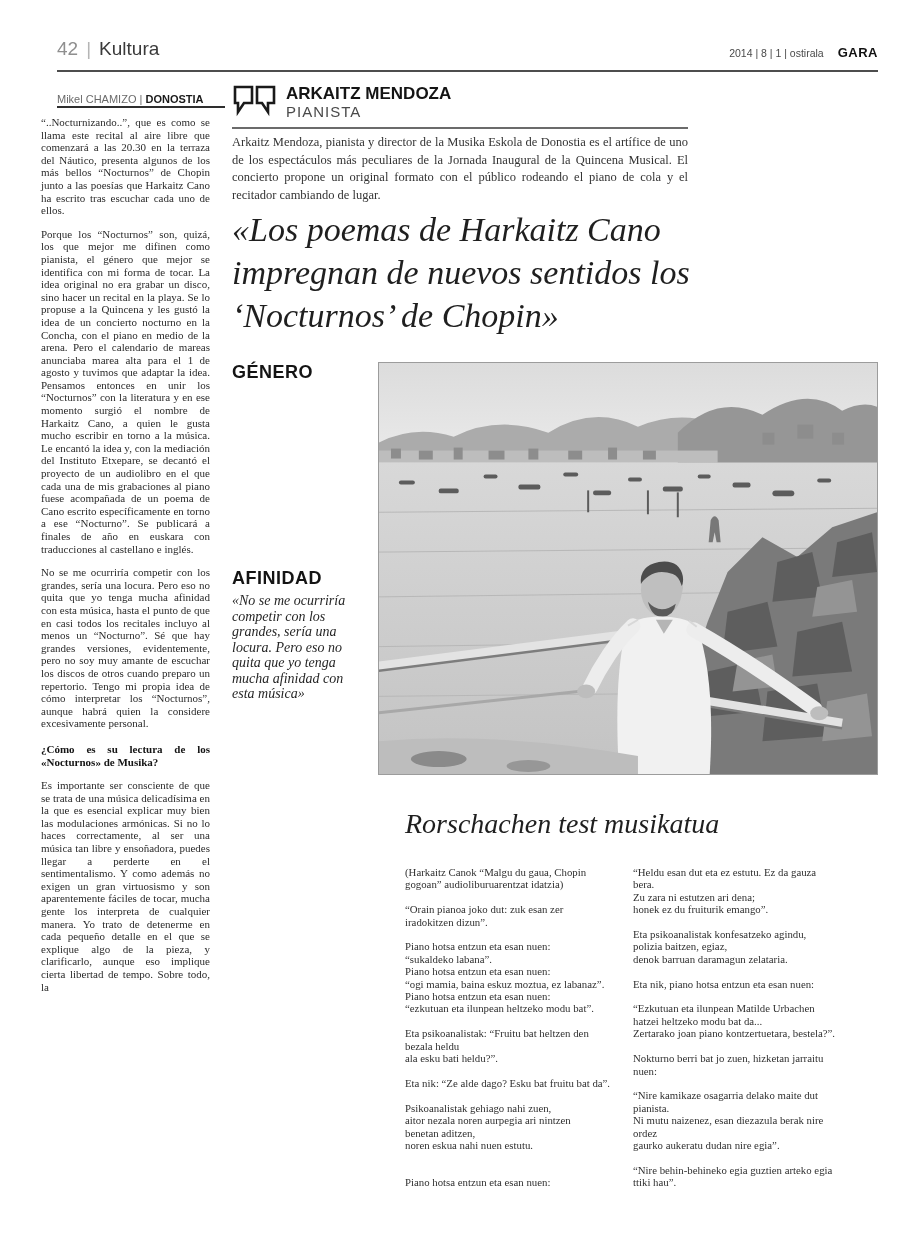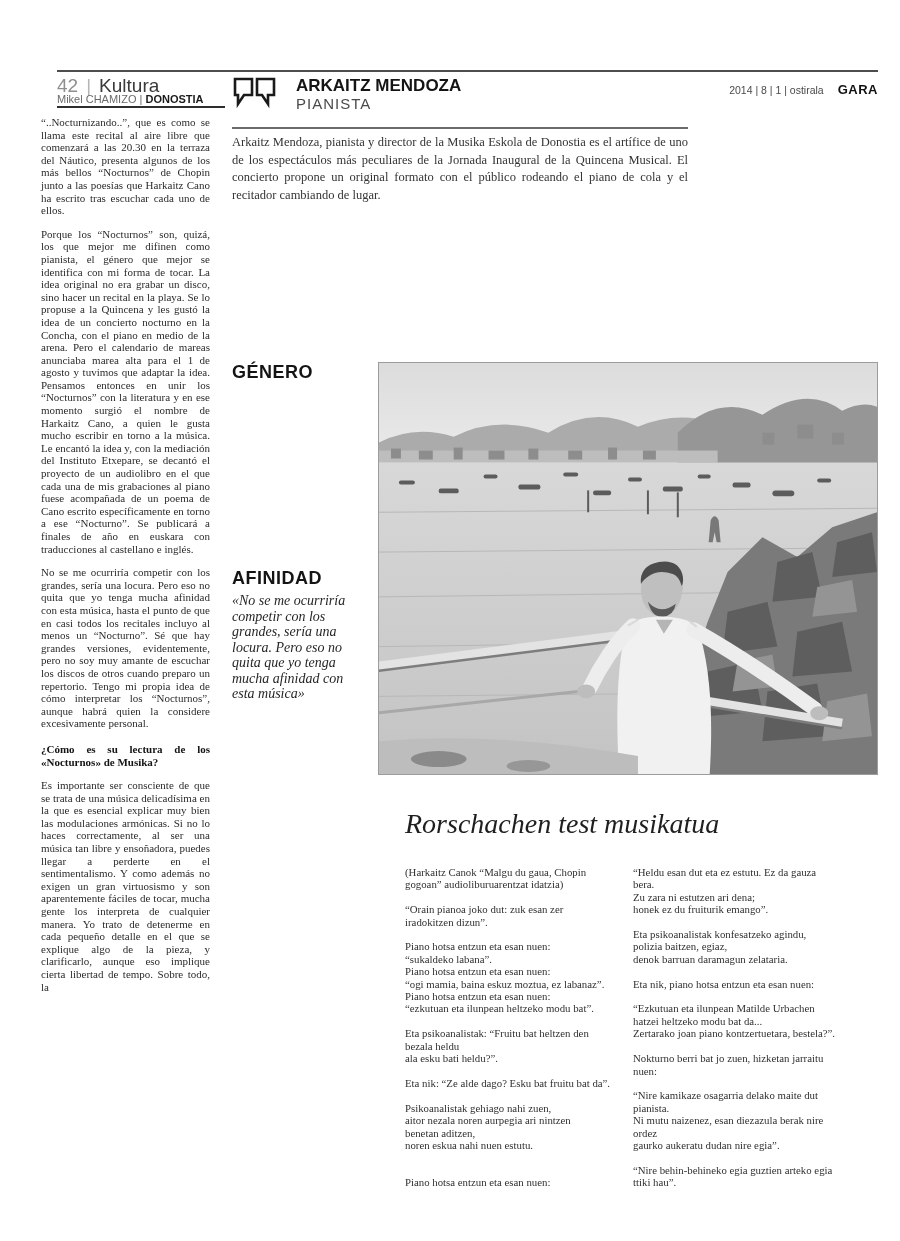--- a/index.html
+++ b/index.html
@@ -2,38 +2,38 @@
 <html><head>
 <meta charset="utf-8">
 <style>
   html,body{margin:0;padding:0;background:#fff;}
   .page{position:relative;width:900px;height:1241px;background:#fff;overflow:hidden;
         font-family:"Liberation Serif",serif;color:#2b2b2b;}
   
   .header{position:absolute;left:57px;top:38px;width:821px;display:flex;
           justify-content:space-between;align-items:flex-end;
           font-family:"Liberation Sans",sans-serif;}
-  .hleft{display:flex;align-items:baseline;gap:8px;font-size:19px;margin-top:37px;}
+  .hleft{display:flex;align-items:baseline;gap:8px;font-size:19px;}
   .pagenum{color:#8f8f8f;}
   .hsep{color:#b5b5b5;font-weight:300;}
   .section{color:#3a3a3a;font-weight:500;}
   .hright{display:flex;align-items:baseline;gap:14px;}
   .edition{font-size:10.5px;color:#4a4a4a;}
   .brand{font-size:13px;font-weight:bold;color:#111;letter-spacing:.5px;}
   .header-rule{position:absolute;left:57px;top:70px;width:821px;height:2px;background:#4d4d4d;}
   
   .byline{position:absolute;left:57px;top:93px;width:168px;
           font-family:"Liberation Sans",sans-serif;font-size:11px;color:#6b6b6b;}
   .byline b{color:#1a1a1a;}
   .byline-rule{position:absolute;left:57px;top:106px;width:168px;height:1.5px;background:#2e2e2e;}
   .leftcol{position:absolute;left:41px;top:116px;width:169px;}
   .leftcol p{margin:0 0 11px 0;font-size:11px;line-height:12.6px;text-align:justify;}
   .leftcol p.question{font-weight:bold;color:#141414;margin-top:13px;}
   
-  .ivheader{position:absolute;left:232px;top:76px;display:flex;gap:16px;}
+  .ivheader{position:absolute;left:232px;top:84px;display:flex;gap:6px;}
   .bubbles{width:48px;height:36px;flex:0 0 auto;}
   .ivname{font-family:"Liberation Sans",sans-serif;font-size:17px;font-weight:bold;color:#141414;line-height:19px;}
   .ivrole{font-family:"Liberation Sans",sans-serif;font-size:15px;color:#4a4a4a;letter-spacing:1px;line-height:17px;}
   .iv-rule{position:absolute;left:232px;top:127px;width:456px;height:2px;background:#6b6b6b;}
   .intro{position:absolute;left:232px;top:134px;width:456px;font-size:12.5px;line-height:17.5px;
          text-align:justify;color:#333;}
   
   .headline{position:absolute;left:232px;top:208px;width:500px;
             font-style:italic;font-size:34px;line-height:43px;color:#1f1f1f;}
   
@@ -94,20 +94,21 @@
       </g>
     </svg>
     <div>
       <div class="ivname">ARKAITZ MENDOZA</div>
       <div class="ivrole">PIANISTA</div>
     </div>
   </div>
   <div class="iv-rule"></div>
   <div class="intro">Arkaitz Mendoza, pianista y director de la Musika Eskola de Donostia es el artífice de uno de los espectáculos más peculiares de la Jornada Inaugural de la Quincena Musical. El concierto propone un original formato con el público rodeando el piano de cola y el recitador cambiando de lugar.</div>
 
+  <div class="headline">«Los poemas de Harkaitz Cano impregnan de nuevos sentidos los ‘Nocturnos’ de Chopin»</div>
 
   <div class="pq-label pq1-label">GÉNERO</div>
   <div class="pq-label pq2-label">AFINIDAD</div>
   <div class="pq-text pq2-text">«No se me ocurriría competir con los grandes, sería una locura. Pero eso no quita que yo tenga mucha afinidad con esta música»</div>
 
   <div class="photo">
     <svg viewBox="0 0 500 413" preserveAspectRatio="none">
       <defs>
         <linearGradient id="sky" x1="0" y1="0" x2="0" y2="1">
           <stop offset="0" stop-color="#dcdcdc"></stop>

